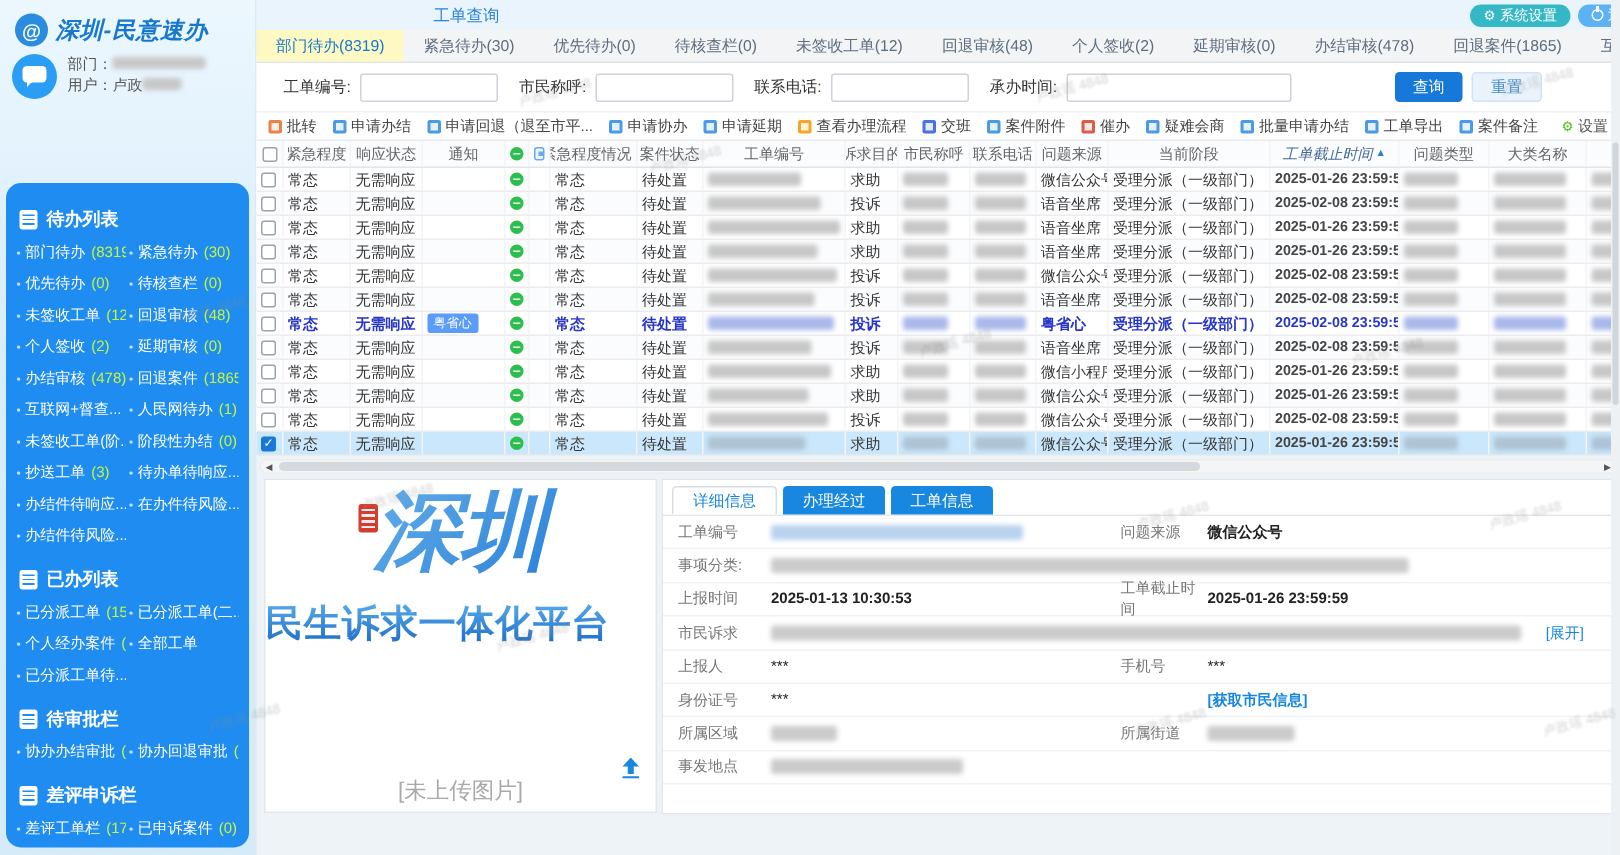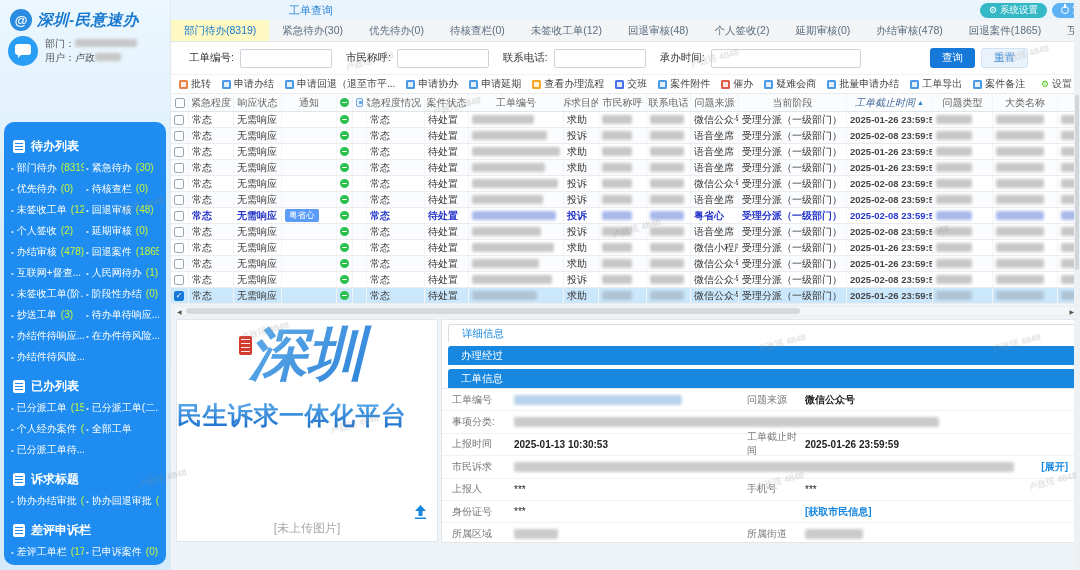--- a/index.html
+++ b/index.html
@@ -96,38 +96,38 @@
 
   
   .bottom{position:relative;height:230px;}
   .preview{position:absolute;left:5px;top:3px;width:262px;height:223px;background:#fff;border:1px solid #e2e6ea;overflow:hidden;}
   .sz-wrap{position:relative;text-align:center;margin-top:4px;}
   .seal{position:absolute;left:62px;top:12px;width:13px;height:19px;background:#d43c2f;border-radius:2px;}
   .seal:after{content:"";position:absolute;left:2px;top:3px;right:2px;bottom:3px;background:repeating-linear-gradient(180deg,rgba(255,255,255,.9) 0 1.5px,transparent 1.5px 4px);}
   .sz-cal{font-family:"DejaVu Serif","Liberation Serif",serif;font-style:italic;font-weight:bold;font-size:58px;line-height:1.05;background:linear-gradient(135deg,#79bdf0,#1673d2);-webkit-background-clip:text;background-clip:text;color:transparent;}
   .sz-line2{font-weight:bold;font-size:25px;letter-spacing:.5px;margin-top:14px;background:linear-gradient(180deg,#5fb0ec,#1668c8);-webkit-background-clip:text;background-clip:text;color:transparent;white-space:nowrap;}
   .sz-line3{font-weight:bold;font-size:19px;letter-spacing:5px;margin-top:16px;color:#58a6e0;}
-  .no-img{position:absolute;left:0;right:0;bottom:4px;text-align:center;font-size:12px;color:#a9a9a9;}
+  .no-img{position:absolute;left:0;right:0;bottom:4px;text-align:center;font-size:15px;color:#a9a9a9;}
   .upload{position:absolute;right:10px;bottom:22px;}
 
   .detail{position:absolute;left:270px;top:3px;width:636px;height:224px;background:#fff;border:1px solid #e2e6ea;overflow:hidden;}
-  .dtabs{display:flex;gap:4px;padding:4px 0 0 6px;border-bottom:1px solid #e4e8ec;flex-direction:column;}
+  .dtabs{display:flex;gap:4px;padding:4px 0 0 6px;border-bottom:1px solid #e4e8ec;}
   .dtab{height:19px;display:flex;align-items:center;padding:0 13px;font-size:10.5px;border-radius:3px 3px 0 0;cursor:pointer;}
   .dtab.active{background:#fff;border:1px solid #d8dde2;border-bottom:1px solid #fff;color:#1787e0;margin-bottom:-1px;}
   .dtab.blue{background:#1787e0;color:#fff;}
   .drow{position:relative;min-height:22.4px;border-bottom:1px solid #f1f2f4;display:flex;align-items:center;padding-left:10px;font-size:10px;color:#555;}
   .dlabel{width:62px;flex:0 0 auto;color:#777;}
   .dval{color:#222;}
   .dval.b{font-weight:bold;}
   .dright{position:absolute;left:305px;top:0;bottom:0;display:flex;align-items:center;}
   .dright .dlabel{width:58px;}
   .dredact{display:inline-block;height:10px;border-radius:2px;background:#cbcbcb;filter:blur(1.8px);vertical-align:middle;}
   .dredact.blue{background:#b9d3ee;}
   .dlink{color:#1787e0;cursor:pointer;}
-  .dlink.exp{position:absolute;right:8px;font-weight:bold;}
+  .dlink.exp{position:absolute;right:20px;}
 
   
   .wm{position:absolute;font-size:9px;color:#8d8d8d;opacity:.38;transform:rotate(-15deg);filter:blur(.7px);white-space:nowrap;pointer-events:none;z-index:5;}
   .vscroll{position:absolute;right:0;top:0;width:6px;height:570px;background:#eef1f4;z-index:4;}
   .vthumb{position:absolute;left:1px;width:4px;top:95px;height:175px;background:#cfd6dc;border-radius:2px;}
 </style>
 </head>
 <body>
 
 <aside class="sidebar">
@@ -263,21 +263,21 @@
           <span class="dot">•</span>
           <span>全部工单</span>
         </div>
         <div class="menu-item">
           <span class="dot">•</span>
           <span>已分派工单待...</span>
         </div>
       </div>
       <div class="menu-header">
         <span class="micon"></span>
-        <span>诉求标题</span>
+        <span>待审批栏</span>
       </div>
       <div class="menu-grid">
         <div class="menu-item">
           <span class="dot">•</span>
           <span>协办办结审批</span>
           <span class="cnt">(0)</span>
         </div>
         <div class="menu-item">
           <span class="dot">•</span>
           <span>协办回退审批</span>

